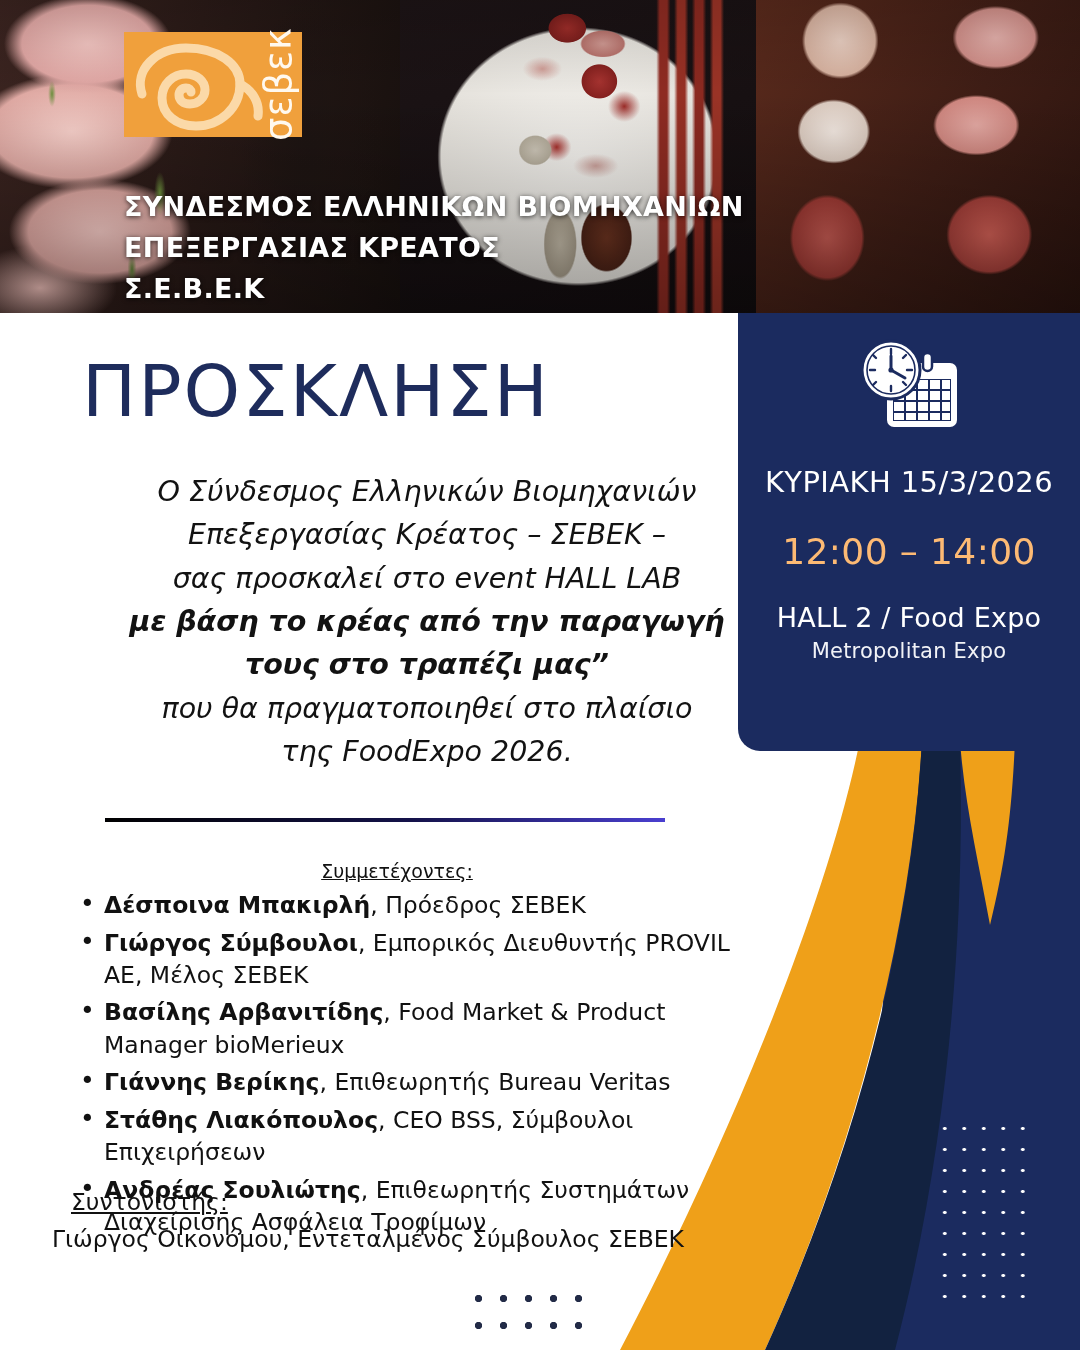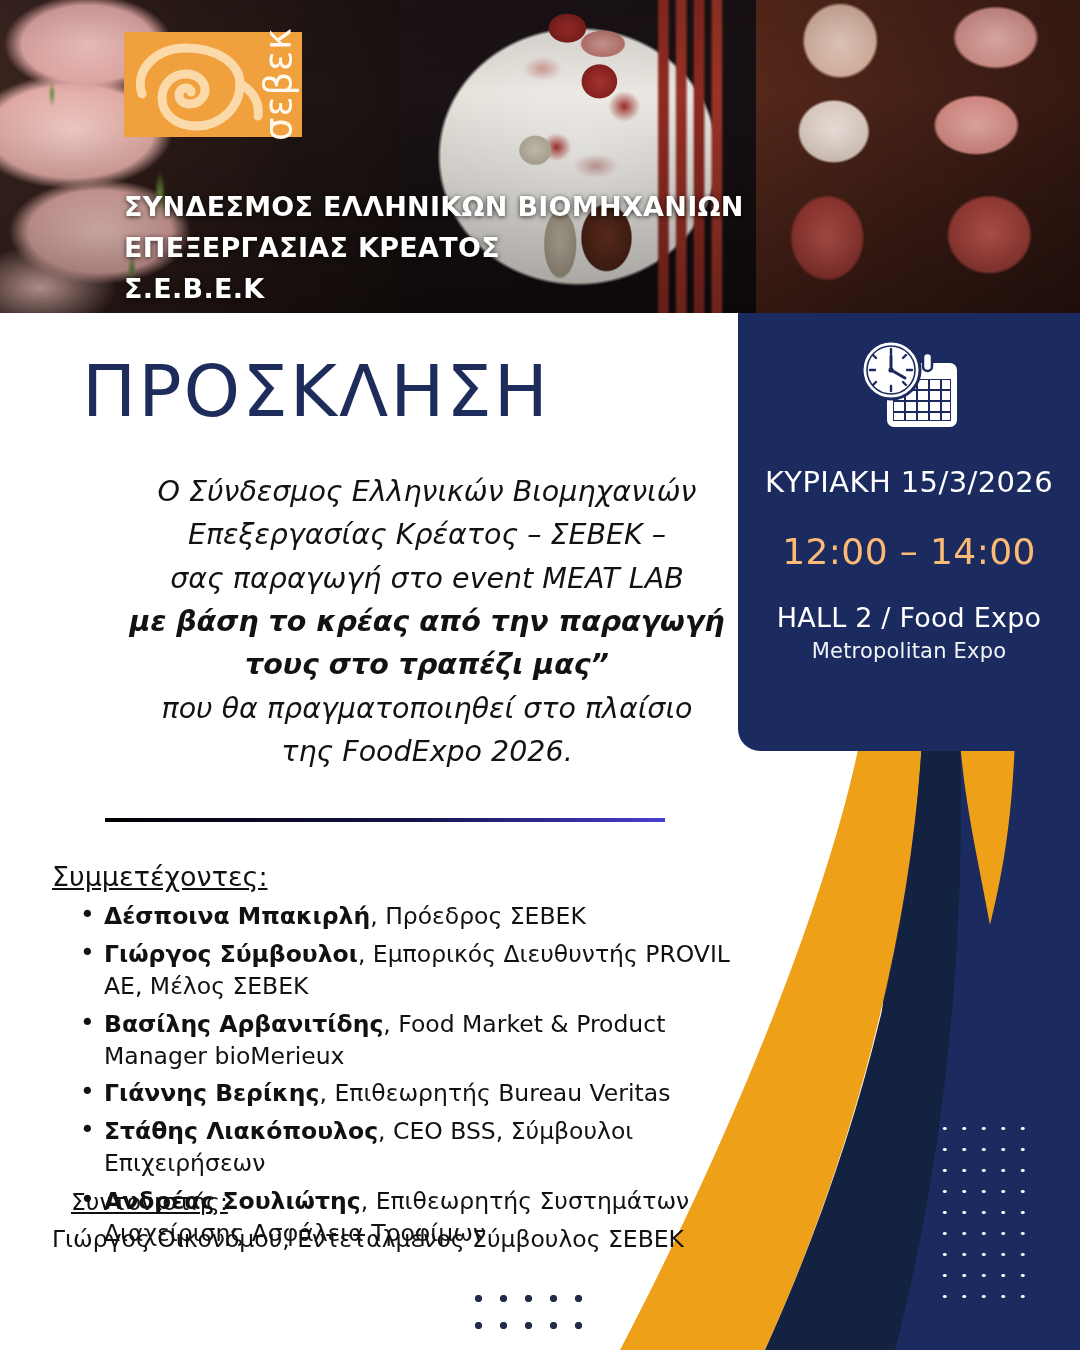--- a/index.html
+++ b/index.html
@@ -151,21 +151,21 @@
   .divider{
     position:absolute; left:105px; top:818px; width:560px; height:4px;
     background:linear-gradient(90deg,#000000 0%,#14124a 55%,#4a3fd0 100%);
   }
 
   .people{
     position:absolute; left:52px; top:858px; width:690px;
     color:#111111; font-size:23.5px; line-height:1.38;
     font-family:"DejaVu Sans", sans-serif;
   }
-  .people h3{ font-size:27px; font-weight:400; text-decoration:underline; margin-bottom:5px; }
+  .people h3{ font-size:19px; font-weight:400; text-decoration:underline; margin-bottom:5px;text-align:center; }
   .people ul{ list-style:none; margin:0 0 0 26px; }
   .people li{ position:relative; padding-left:26px; margin-bottom:5px; }
   .people li::before{
     content:"\2022"; position:absolute; left:2px; top:-2px; font-size:25px; color:#111;
   }
   .people li b{ font-weight:700; }
 
   .moderator{
     position:absolute; left:52px; top:1186px; width:690px;
     color:#111111; font-size:23.5px; line-height:1.42;
@@ -268,21 +268,21 @@
   <div class="timeline">12:00 – 14:00</div>
   <div class="hallline">HALL 2 / Food Expo</div>
   <div class="venueline">Metropolitan Expo</div>
 </div>
 
 <div class="title">ΠΡΟΣΚΛΗΣΗ</div>
 
 <div class="intro">
   <div>Ο Σύνδεσμος Ελληνικών Βιομηχανιών</div>
   <div>Επεξεργασίας Κρέατος – ΣΕΒΕΚ –</div>
-  <div>σας παραγωγή στο event MEAT LAB</div>
+  <div>σας προσκαλεί στο event HALL LAB</div>
   <span class="quote">με βάση το κρέας από την παραγωγή</span>
   <span class="quote">τους στο τραπέζι μας”</span>
   <div>που θα πραγματοποιηθεί στο πλαίσιο</div>
   <div>της FoodExpo 2026.</div>
 </div>
 
 <div class="divider"></div>
 
 <div class="people">
   <h3>Συμμετέχοντες:</h3>

